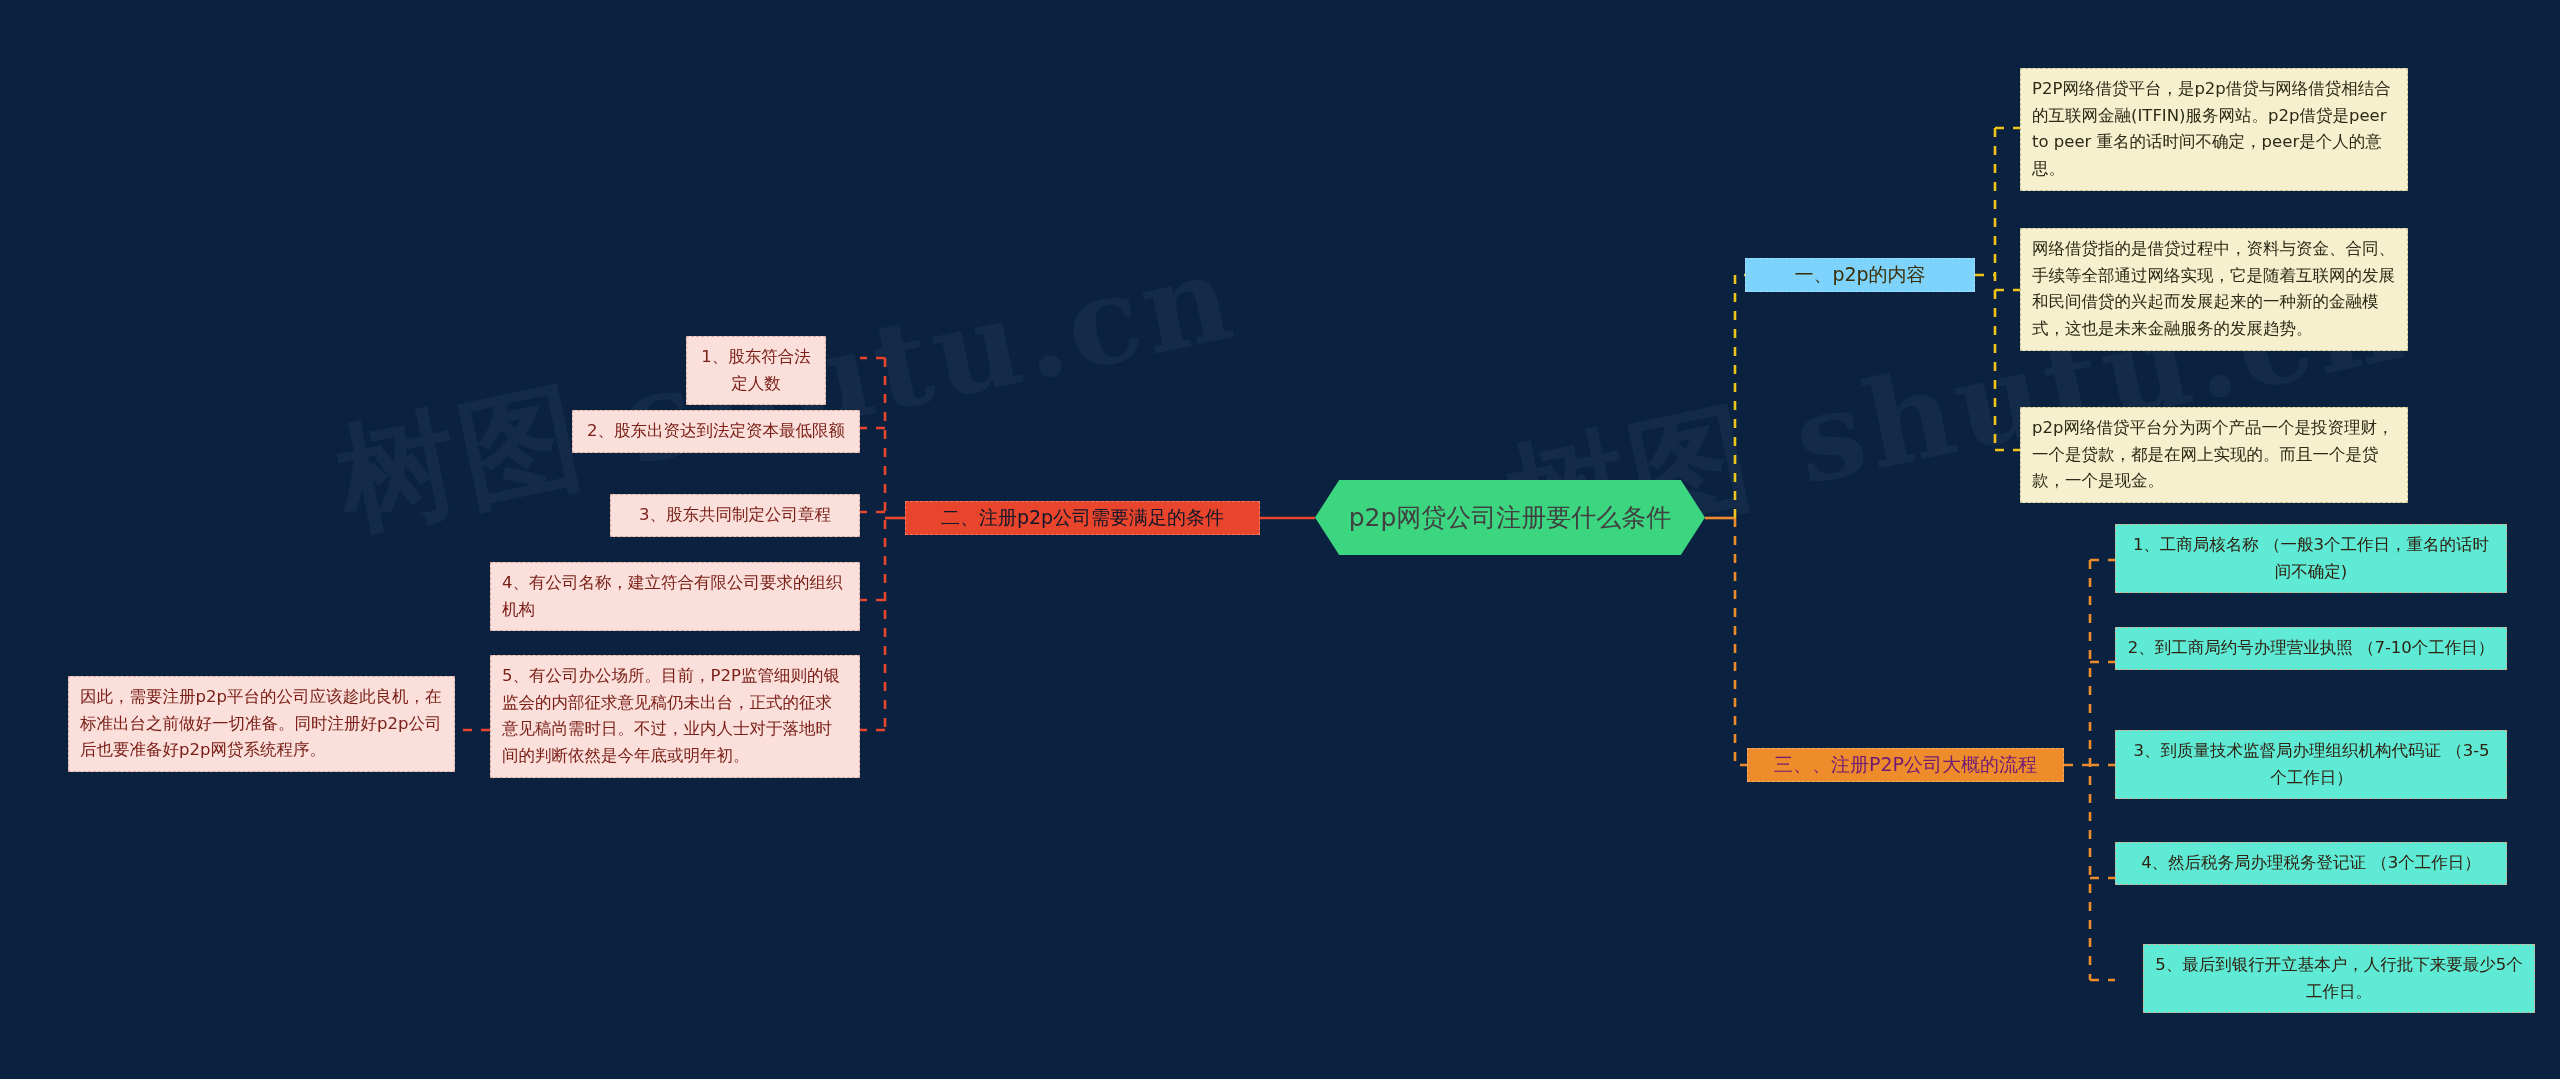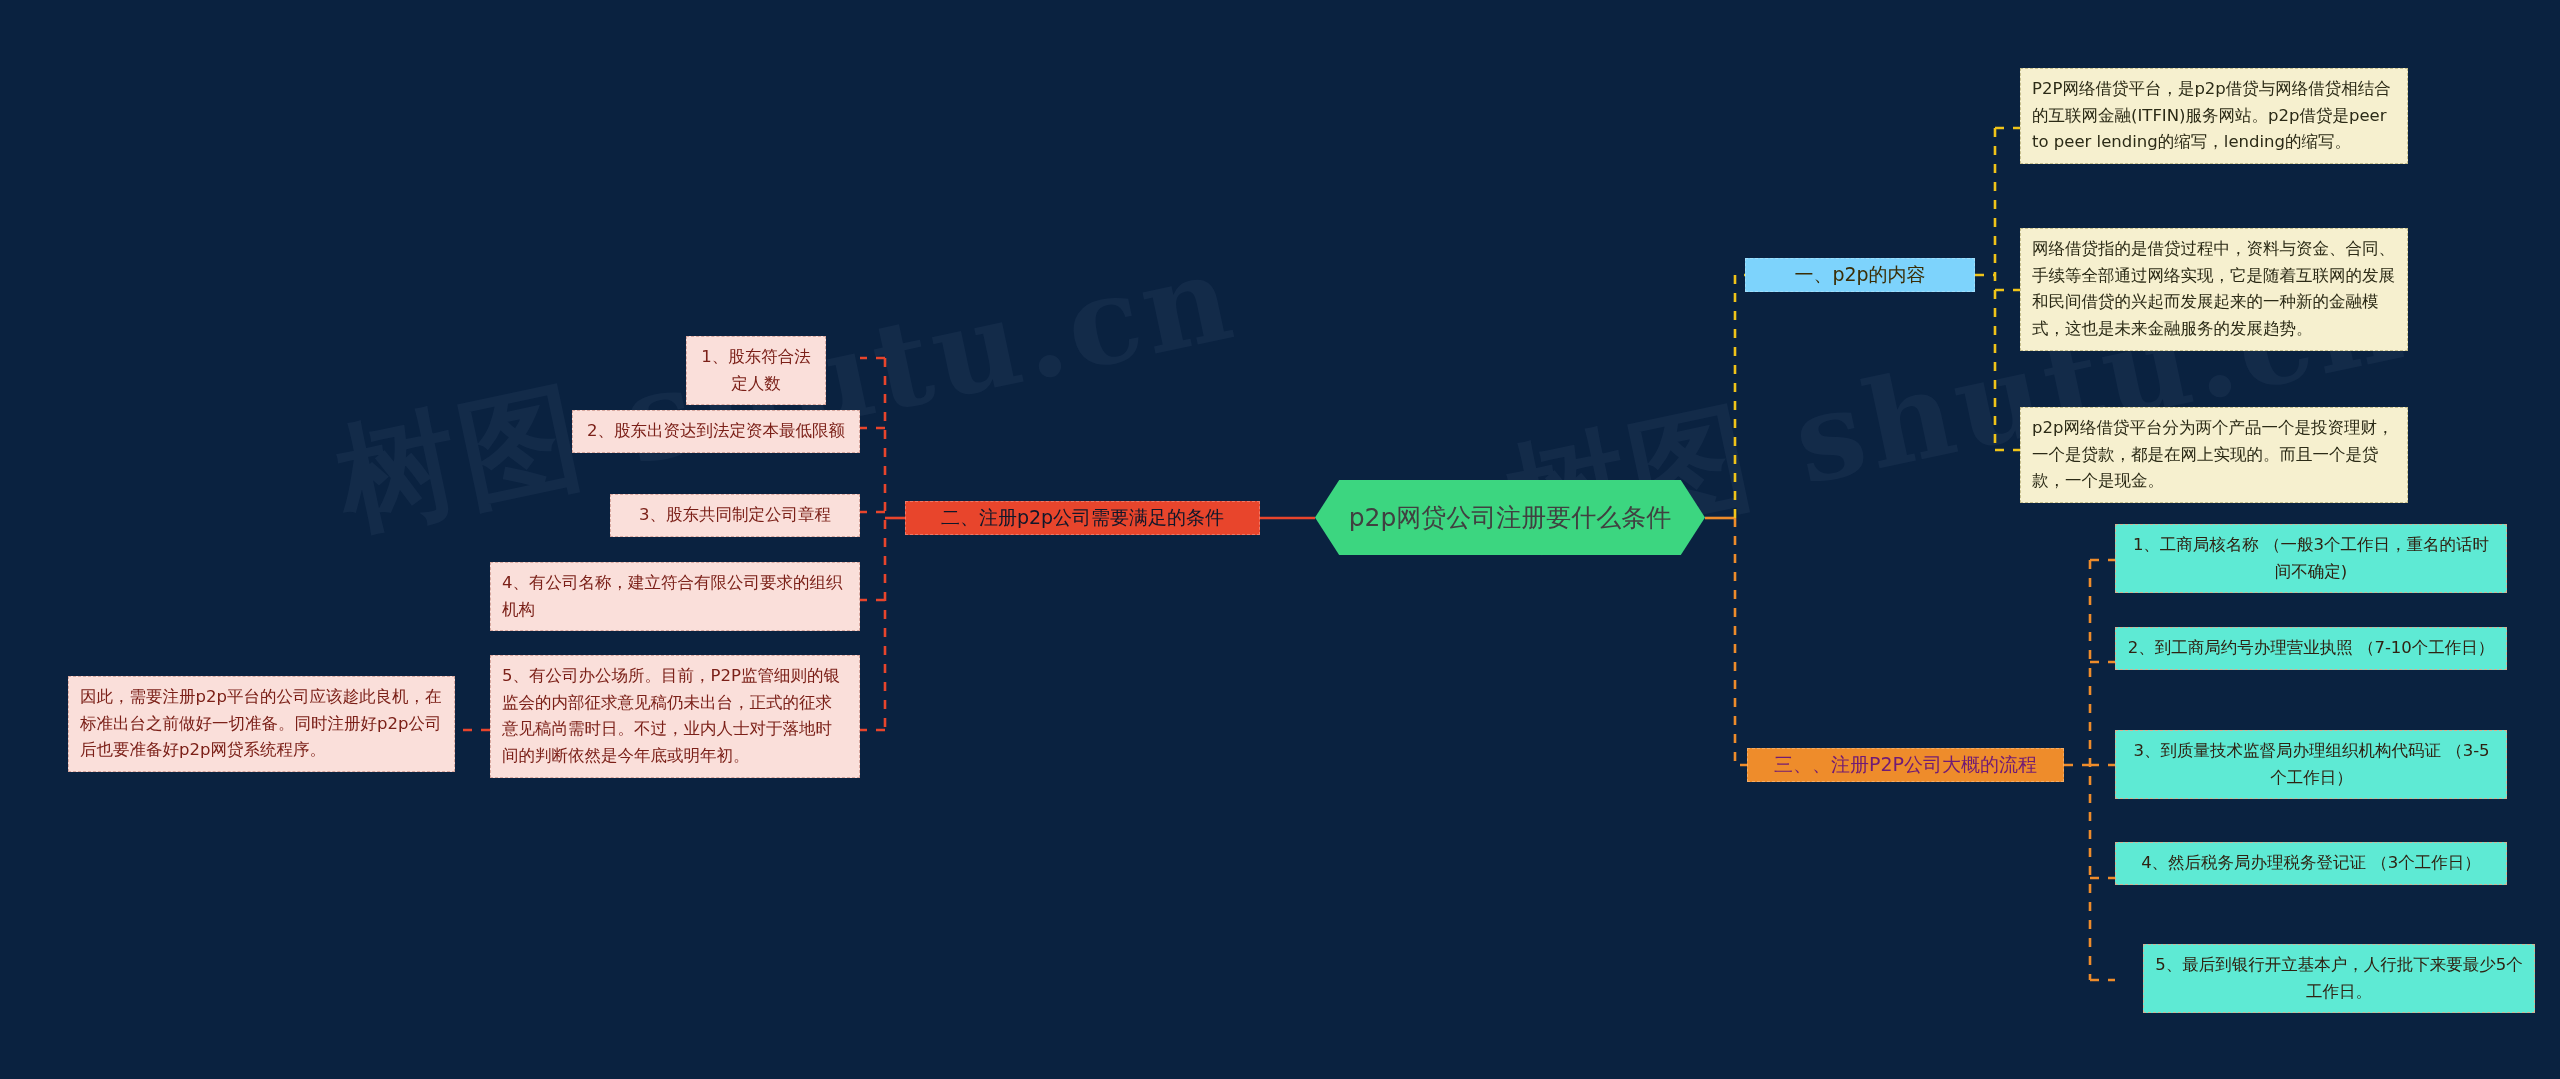--- a/index.html
+++ b/index.html
@@ -148,21 +148,21 @@
   <div class="leaf leaf-pink ctr" style="left:610px;top:494px;width:250px;">3、股东共同制定公司章程</div>
 
   <div class="leaf leaf-pink" style="left:490px;top:562px;width:370px;">4、有公司名称，建立符合有限公司要求的组织机构</div>
 
   <div class="leaf leaf-pink" style="left:490px;top:655px;width:370px;">5、有公司办公场所。目前，P2P监管细则的银监会的内部征求意见稿仍未出台，正式的征求意见稿尚需时日。不过，业内人士对于落地时间的判断依然是今年底或明年初。</div>
 
   <div class="leaf leaf-pink" style="left:68px;top:676px;width:387px;">因此，需要注册p2p平台的公司应该趁此良机，在标准出台之前做好一切准备。同时注册好p2p公司后也要准备好p2p网贷系统程序。</div>
 
   <div class="head-node head-yellow">一、p2p的内容</div>
 
-  <div class="leaf leaf-cream" style="left:2020px;top:68px;width:388px;">P2P网络借贷平台，是p2p借贷与网络借贷相结合的互联网金融(ITFIN)服务网站。p2p借贷是peer to peer lending的缩写，lending的缩写。</div>
+  <div class="leaf leaf-cream" style="left:2020px;top:68px;width:388px;">P2P网络借贷平台，是p2p借贷与网络借贷相结合的互联网金融(ITFIN)服务网站。p2p借贷是peer to peer 重名的话时间不确定，peer是个人的意思。</div>
 
   <div class="leaf leaf-cream" style="left:2020px;top:228px;width:388px;">网络借贷指的是借贷过程中，资料与资金、合同、手续等全部通过网络实现，它是随着互联网的发展和民间借贷的兴起而发展起来的一种新的金融模式，这也是未来金融服务的发展趋势。</div>
 
   <div class="leaf leaf-cream" style="left:2020px;top:407px;width:388px;">p2p网络借贷平台分为两个产品一个是投资理财，一个是贷款，都是在网上实现的。而且一个是贷款，一个是现金。</div>
 
   <div class="head-node head-orange">三、、注册P2P公司大概的流程</div>
 
   <div class="leaf leaf-peach" style="left:2115px;top:524px;width:392px;">1、工商局核名称 （一般3个工作日，重名的话时间不确定)</div>
 
   <div class="leaf leaf-peach" style="left:2115px;top:627px;width:392px;">2、到工商局约号办理营业执照 （7-10个工作日）</div>

